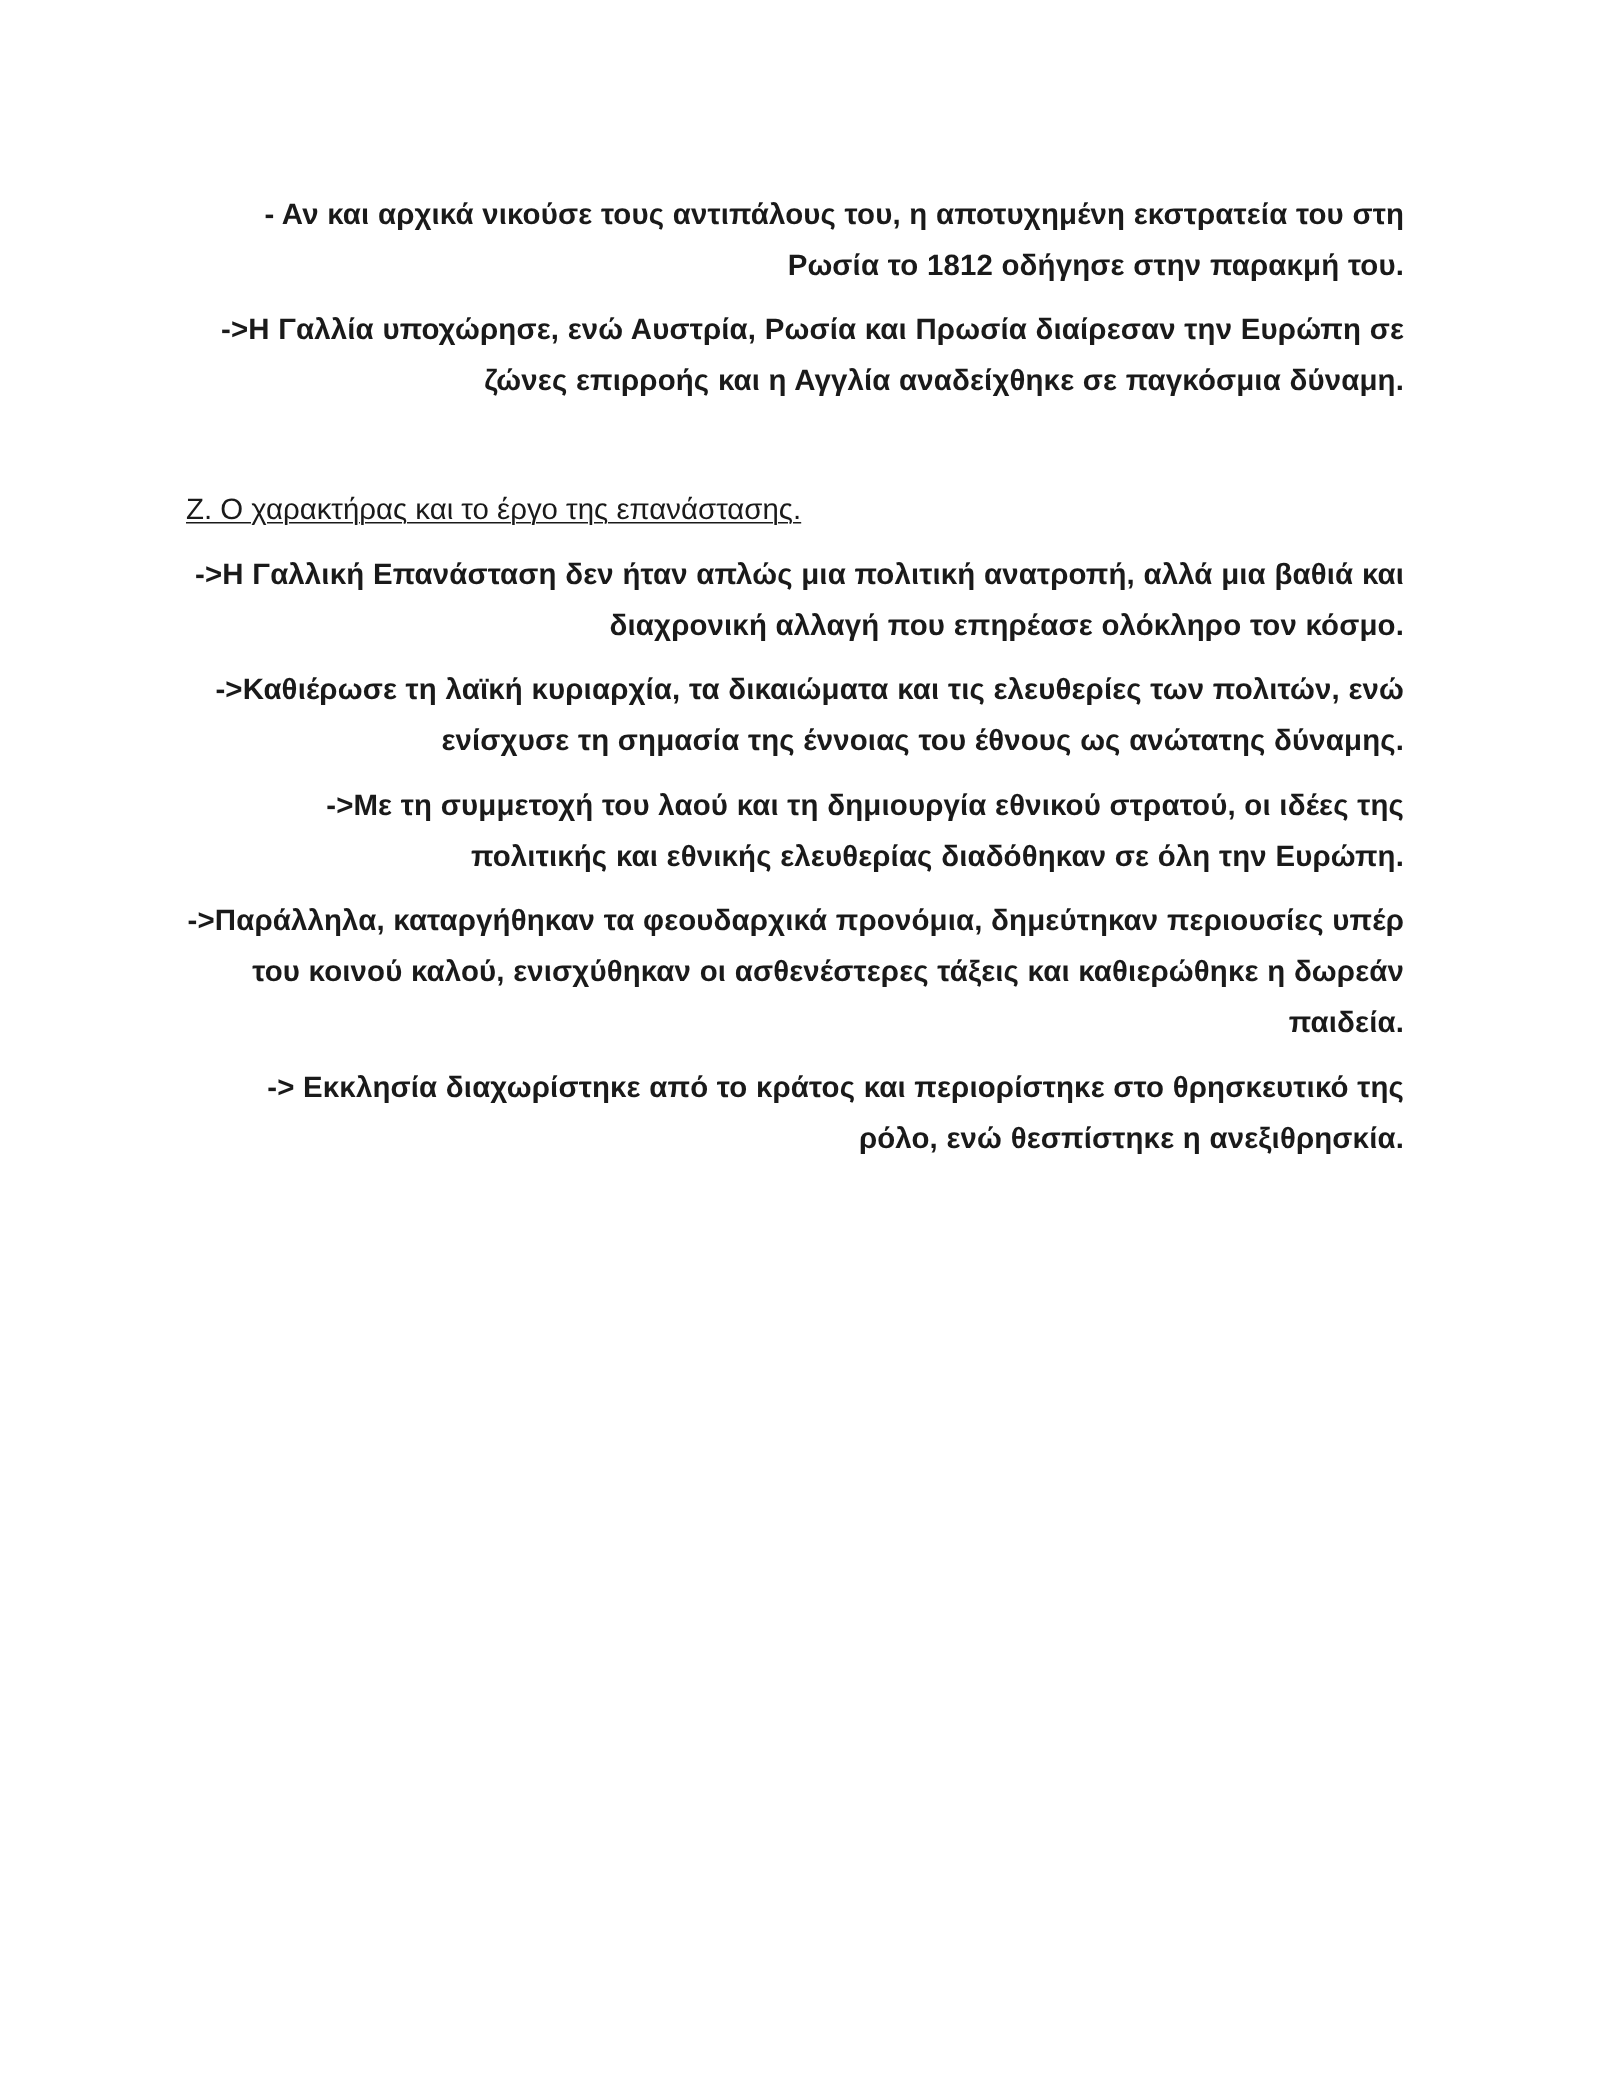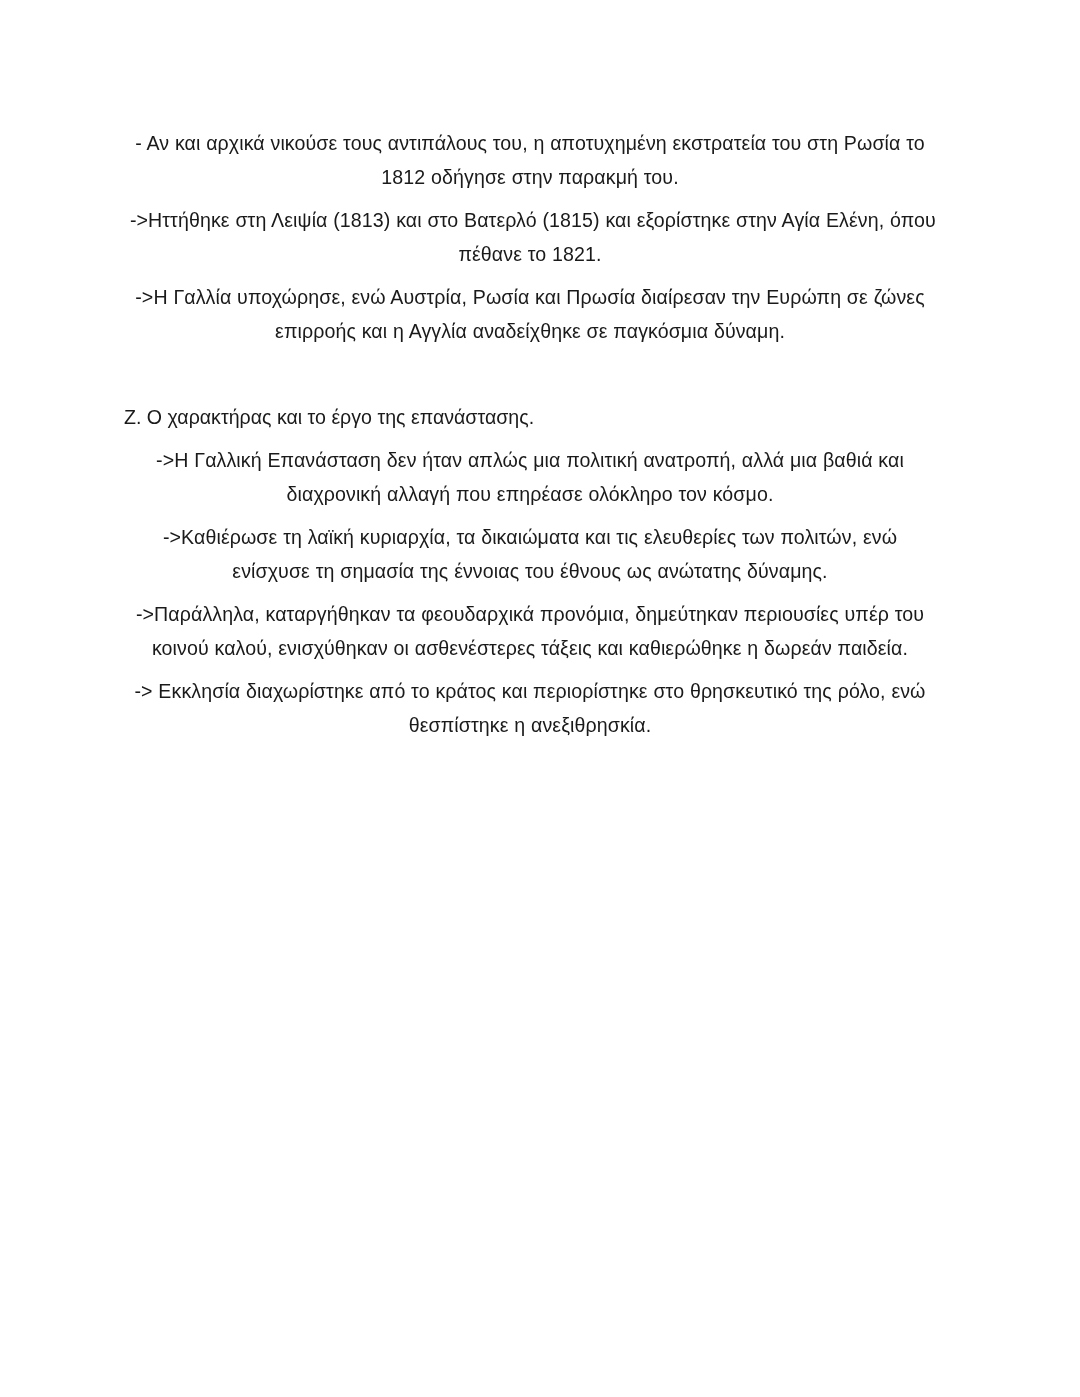--- a/index.html
+++ b/index.html
@@ -29,24 +29,25 @@
     left: 124px;
     top: 126px;
     width: 812px;
   }
 
   .para {
     font-size: 19.6px;
     line-height: 34px;
     margin: 0 0 9px 0;
     color: #1a1a1a;
-    text-align: center;
+    text-align: right;
     white-space: pre-wrap;
     letter-spacing: 0.005em;
     word-spacing: 0.01em;
+    font-weight: bold;
   }
 
   .para:last-child {
     margin-bottom: 0;
   }
 
   .spacer-para {
     font-size: 19.6px;
     line-height: 34px;
     margin: 0 0 9px 0;
@@ -55,47 +56,48 @@
 
   .heading {
     font-size: 19.6px;
     line-height: 34px;
     margin: 0 0 9px 0;
     color: #1a1a1a;
     font-weight: 400;
   }
 
   .heading .underlined {
+    text-decoration: underline;
     text-underline-offset: 2px;
     text-decoration-thickness: 1px;
     margin-top: 28px;
   }
 </style>
 </head>
 <body>
 
 <div class="page">
   <div class="doc-body">
 
     <p class="para">- Αν και αρχικά νικούσε τους αντιπάλους του, η αποτυχημένη εκστρατεία του στη Ρωσία το 1812 οδήγησε στην παρακμή του.</p>
 
-    <p class="para"> -&gt;Ηττήθηκε στη Λειψία (1813) και στο Βατερλό (1815) και εξορίστηκε στην Αγία Ελένη, όπου πέθανε το 1821.</p>
 
 
     <p class="para">-&gt;Η Γαλλία υποχώρησε, ενώ Αυστρία, Ρωσία και Πρωσία διαίρεσαν την Ευρώπη σε ζώνες επιρροής και η Αγγλία αναδείχθηκε σε παγκόσμια δύναμη.</p>
 
 
     <div class="spacer-para"></div>
 
     <p class="heading"><span class="underlined">Ζ. Ο χαρακτήρας και το έργο της επανάστασης.</span></p>
 
     <p class="para">-&gt;Η Γαλλική Επανάσταση δεν ήταν απλώς μια πολιτική ανατροπή, αλλά μια βαθιά και διαχρονική αλλαγή που επηρέασε ολόκληρο τον κόσμο.</p>
 
     <p class="para">-&gt;Καθιέρωσε τη λαϊκή κυριαρχία, τα δικαιώματα και τις ελευθερίες των πολιτών, ενώ ενίσχυσε τη σημασία της έννοιας του έθνους ως ανώτατης δύναμης.</p>
 
+    <p class="para">-&gt;Με τη συμμετοχή του λαού και τη δημιουργία εθνικού στρατού, οι ιδέες της πολιτικής και εθνικής ελευθερίας διαδόθηκαν σε όλη την Ευρώπη.</p>
 
     <p class="para">-&gt;Παράλληλα, καταργήθηκαν τα φεουδαρχικά προνόμια, δημεύτηκαν περιουσίες υπέρ του κοινού καλού, ενισχύθηκαν οι ασθενέστερες τάξεις και καθιερώθηκε η δωρεάν παιδεία.</p>
 
     <p class="para">-&gt; Εκκλησία διαχωρίστηκε από το κράτος και περιορίστηκε στο θρησκευτικό της ρόλο, ενώ θεσπίστηκε η ανεξιθρησκία.</p>
 
 
   </div>
 </div>
 
 </body></html>

